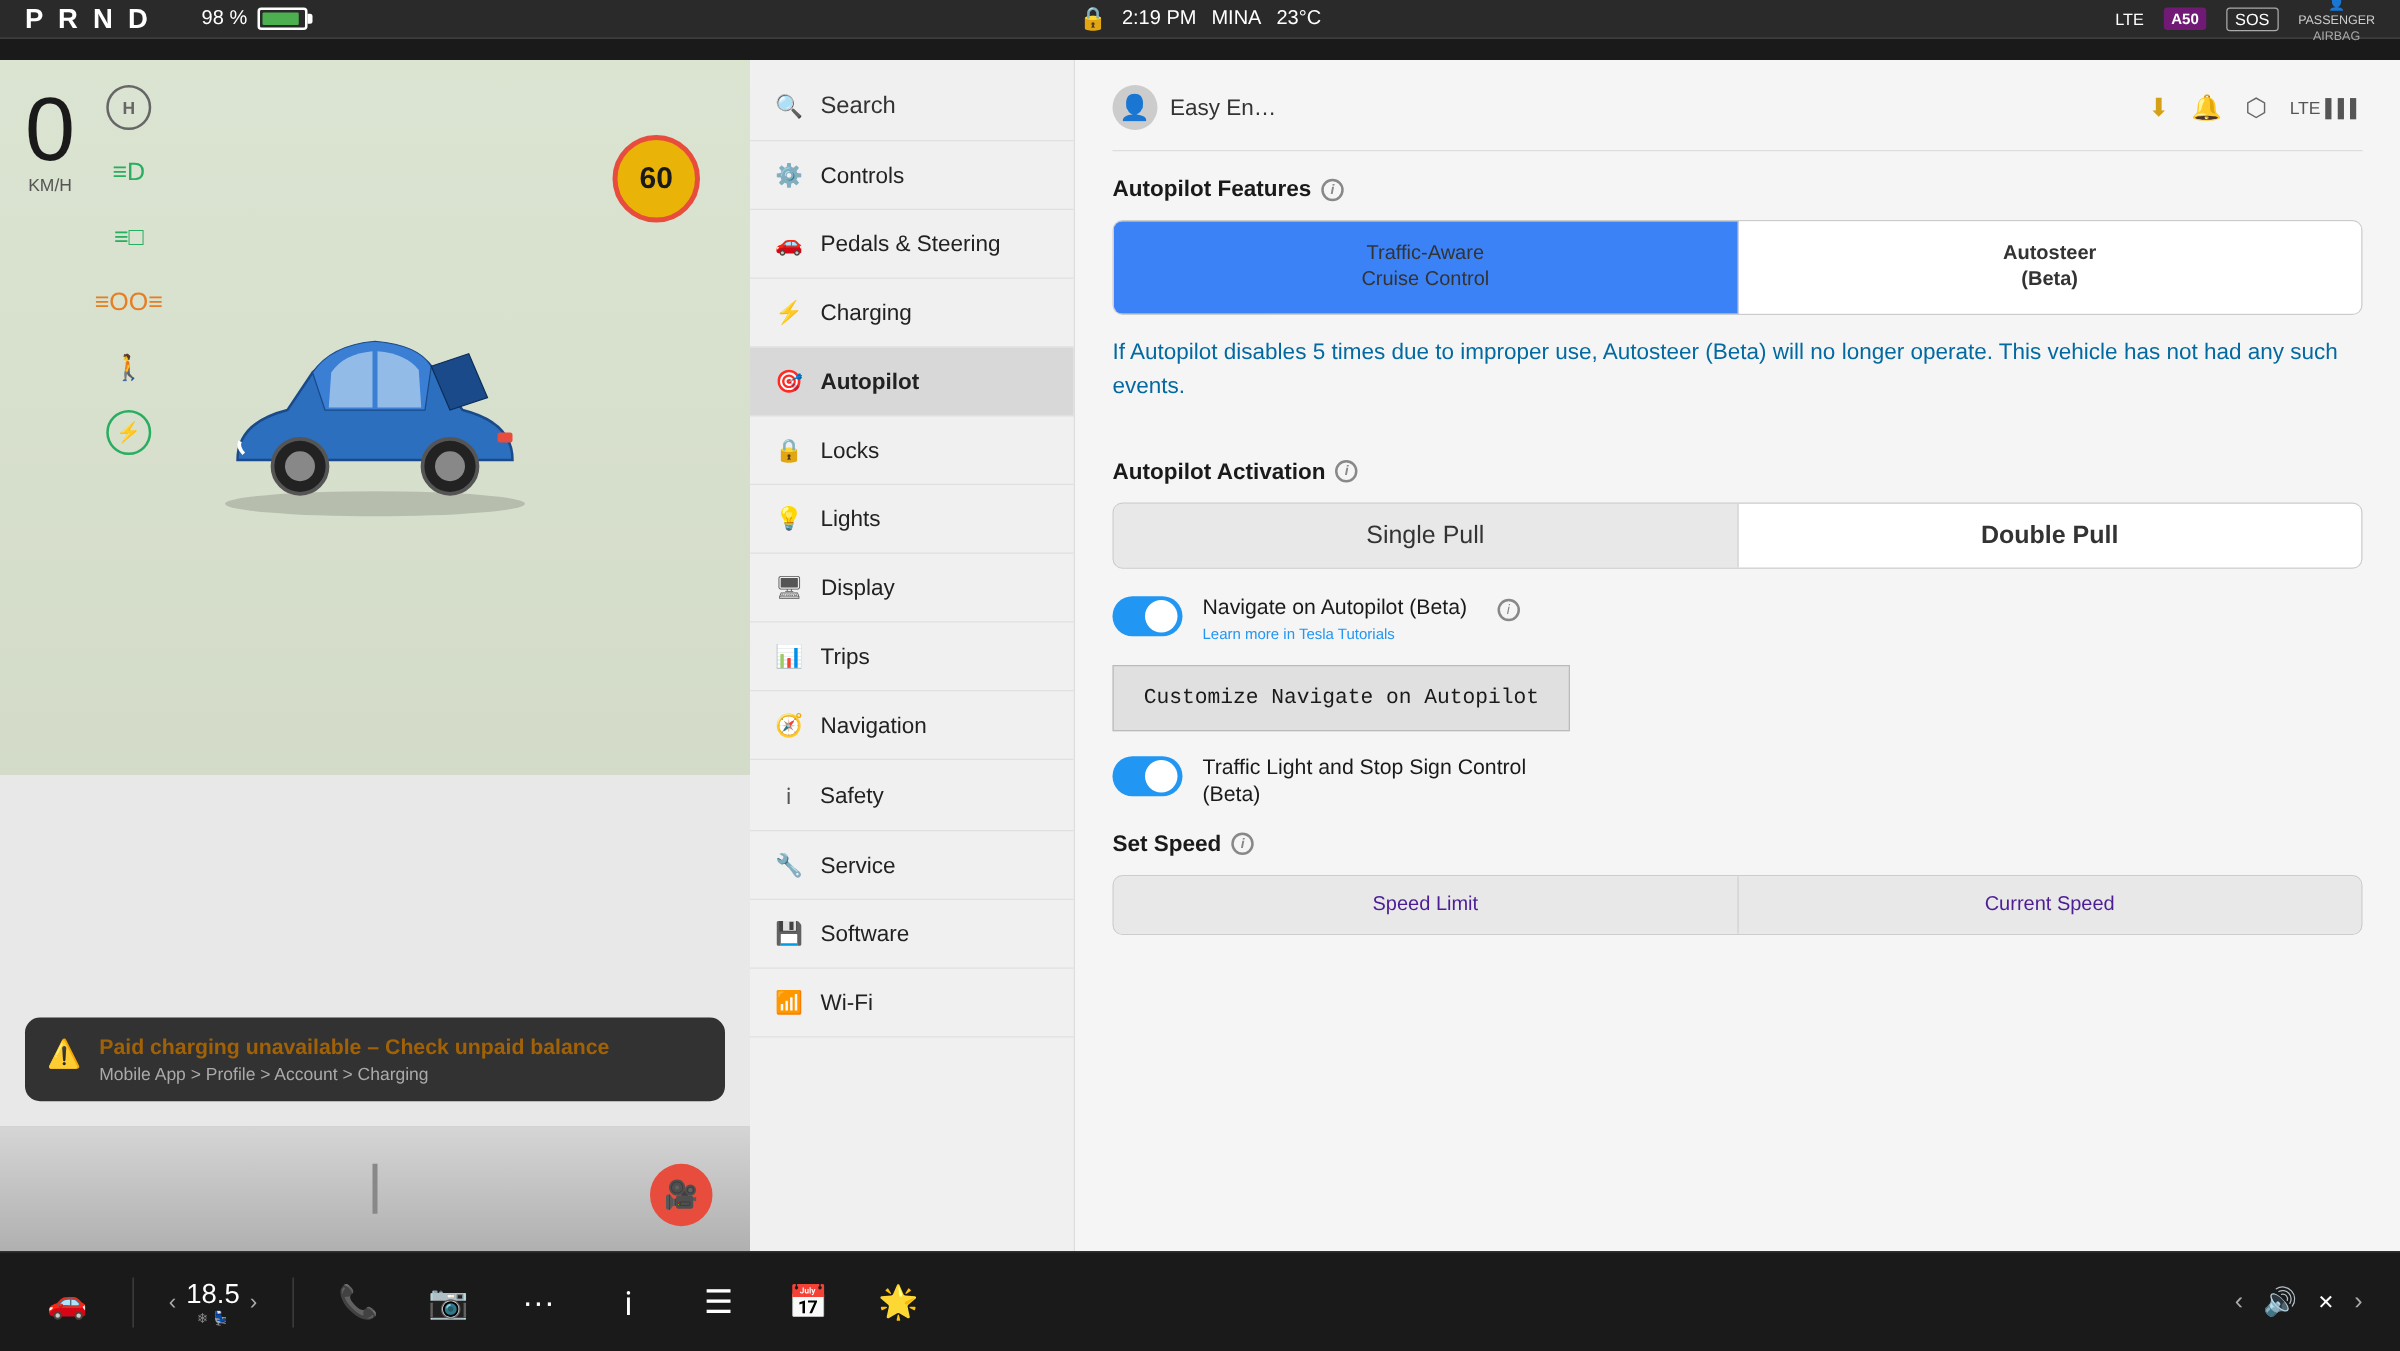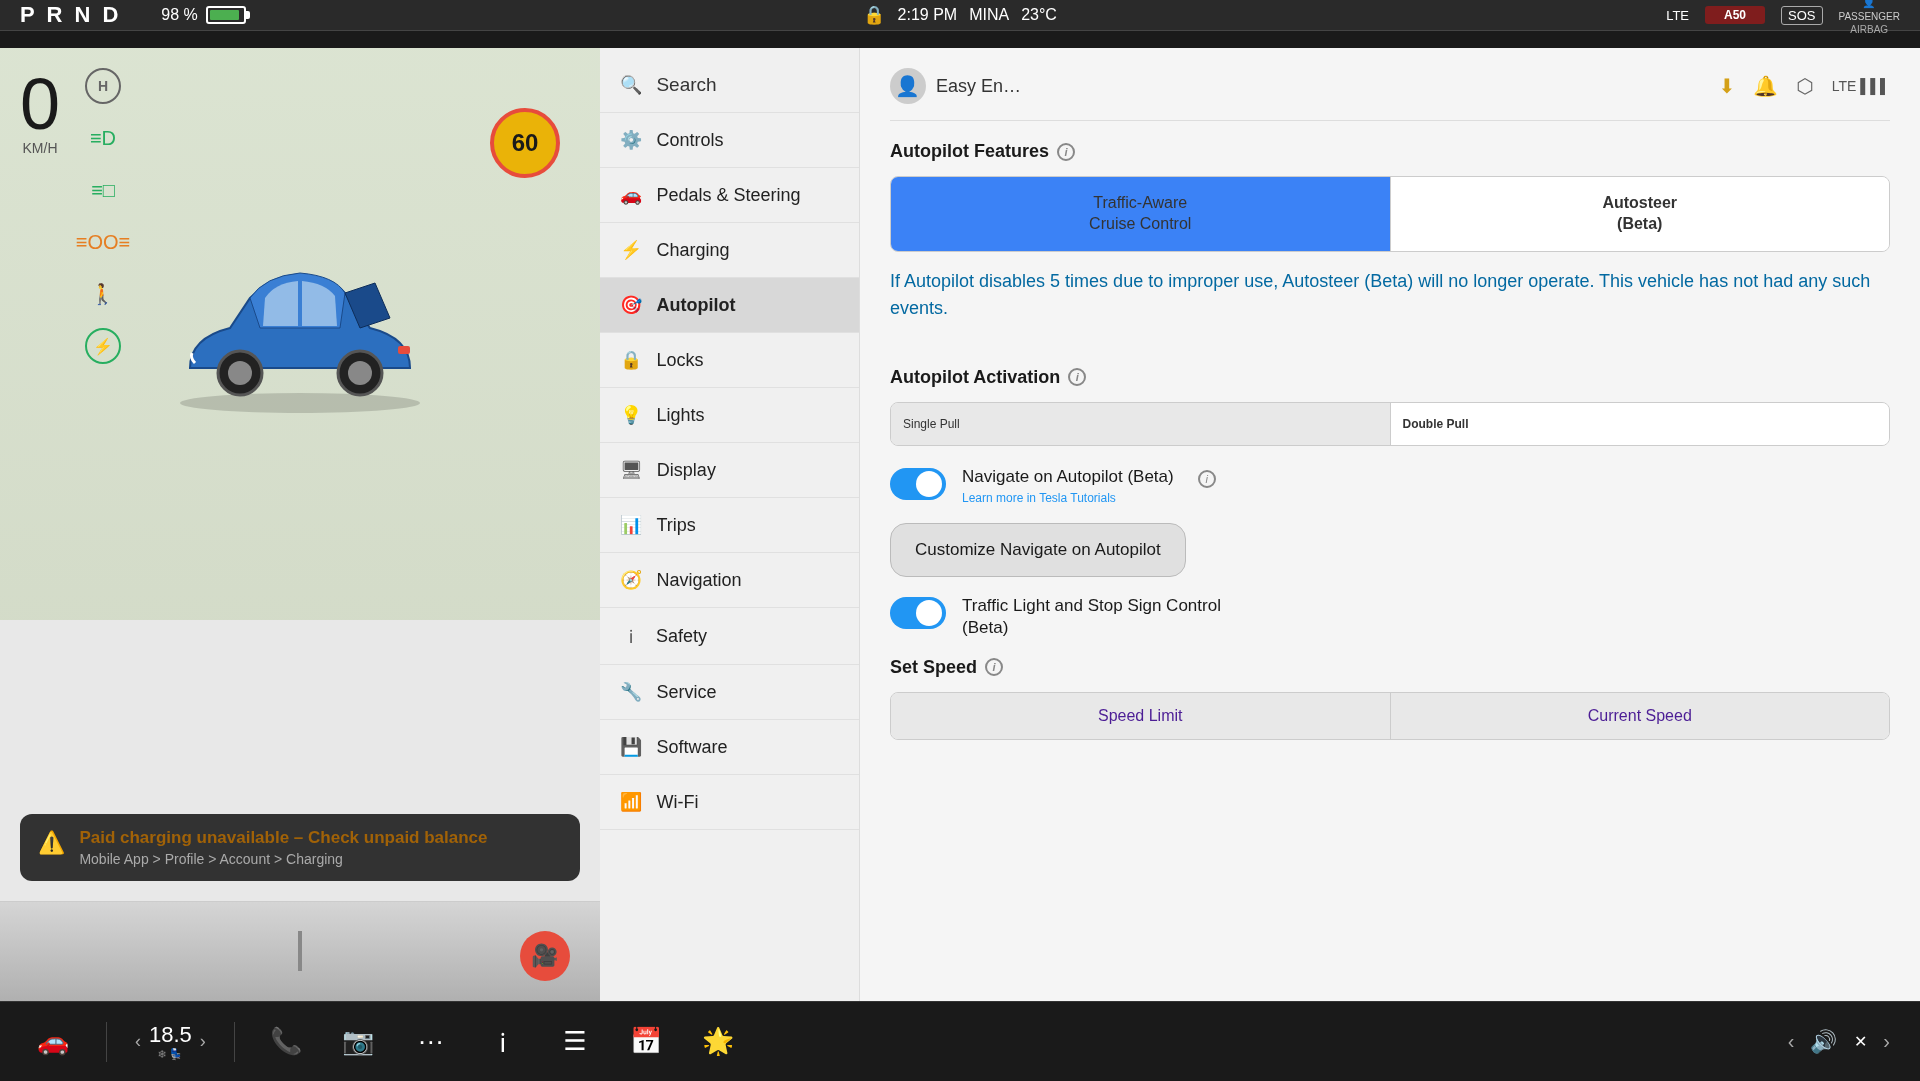--- a/index.html
+++ b/index.html
@@ -83,25 +83,25 @@
       gap: 16px;
     }
     .lte-badge {
       color: #fff;
       font-size: 13px;
       display: flex;
       align-items: center;
       gap: 3px;
     }
     .a50-badge {
-      background: #7f1d1d;
+      background: #701a75;
       color: #fff;
       font-size: 12px;
       font-weight: bold;
-      padding: 2px 19px;
+      padding: 2px 6px;
       border-radius: 3px;
     }
     .sos-badge {
       color: #fff;
       font-size: 13px;
       border: 1px solid #aaa;
       padding: 1px 6px;
       border-radius: 3px;
     }
     .passenger-badge {
@@ -429,24 +429,24 @@
       border: 1px solid #ccc;
       border-radius: 8px;
       overflow: hidden;
       margin-top: 12px;
     }
     .activation-btn {
       flex: 1;
       padding: 14px 12px;
       background: #e8e8e8;
       border: none;
-      font-size: 12px;
+      font-size: 20px;
       color: #333;
       cursor: pointer;
-      text-align: left;
+      text-align: center;
     }
     .activation-btn:first-child { border-right: 1px solid #ccc; }
     .activation-btn.active {
       background: #fff;
       font-weight: 700;
     }
 
     
     .toggle-row {
       display: flex;
@@ -487,27 +487,28 @@
     .toggle-label-sub {
       font-size: 12px;
       color: #2196F3;
       margin-top: 3px;
     }
 
     
     .customize-btn {
       background: #e0e0e0;
       border: 1px solid #bbb;
-      border-radius: 16px;
+      border-radius: 0;
       padding: 16px 24px;
       font-size: 17px;
       color: #1a1a1a;
       cursor: pointer;
       margin-bottom: 18px;
       font-weight: 500;
+      font-family: Liberation Mono, monospace;
     }
 
     
     .set-speed-section {
       margin-top: 10px;
     }
     .speed-buttons {
       display: flex;
       gap: 0;
       border: 1px solid #ccc;

